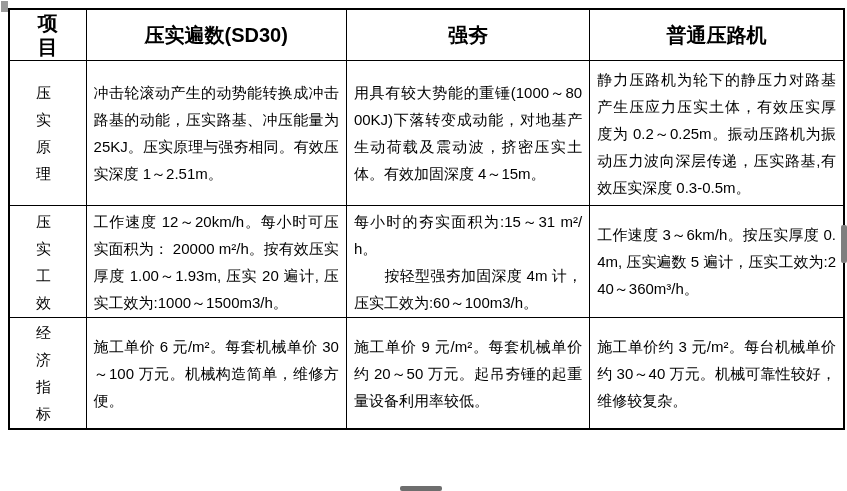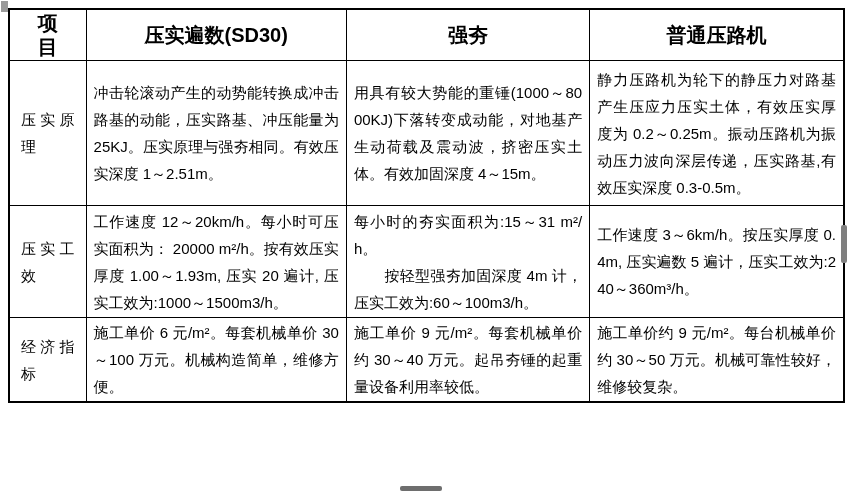--- a/index.html
+++ b/index.html
@@ -35,21 +35,21 @@
   }
   .doc-table th {
     text-align: center;
     font-weight: bold;
     font-size: 20px;
     line-height: 24px;
     padding: 1px 21px;
   }
   .label-cell {
     text-align: justify;
-    padding: 1px 11px;
+    padding: 1px 26px;
     font-size: 15px;
   }
   .content-cell {
     text-align: justify;
     padding: 1px 7px;
     white-space: pre-wrap;
     word-break: break-all;
   }
   tr.header-row  { height: 27px; }
   tr.row-principle     { height: 145px; }
@@ -112,20 +112,20 @@
     <tr class="row-efficiency">
       <td class="label-cell">压实工效</td>
       <td class="content-cell">工作速度 12～20km/h。每小时可压实面积为： 20000 m²/h。按有效压实厚度 1.00～1.93m, 压实 20 遍计, 压实工效为:1000～1500m3/h。</td>
       <td class="content-cell">每小时的夯实面积为:15～31 m²/h。
 　　按轻型强夯加固深度 4m 计，压实工效为:60～100m3/h。</td>
       <td class="content-cell">工作速度 3～6km/h。按压实厚度 0.4m, 压实遍数 5 遍计，压实工效为:240～360m³/h。</td>
     </tr>
     <tr class="row-economy">
       <td class="label-cell">经济指标</td>
       <td class="content-cell">施工单价 6 元/m²。每套机械单价 30～100 万元。机械构造简单，维修方便。</td>
-      <td class="content-cell">施工单价 9 元/m²。每套机械单价约 30～40 万元。起吊夯锤的起重量设备利用率较低。</td>
-      <td class="content-cell">施工单价约 9 元/m²。每台机械单价约 30～50 万元。机械可靠性较好，维修较复杂。</td>
+      <td class="content-cell">施工单价 9 元/m²。每套机械单价约 20～50 万元。起吊夯锤的起重量设备利用率较低。</td>
+      <td class="content-cell">施工单价约 3 元/m²。每台机械单价约 30～40 万元。机械可靠性较好，维修较复杂。</td>
     </tr>
   </tbody>
 </table>
 
 <div class="v-scroll-thumb"></div>
 <div class="h-scroll-thumb"></div>
 
 </body></html>

